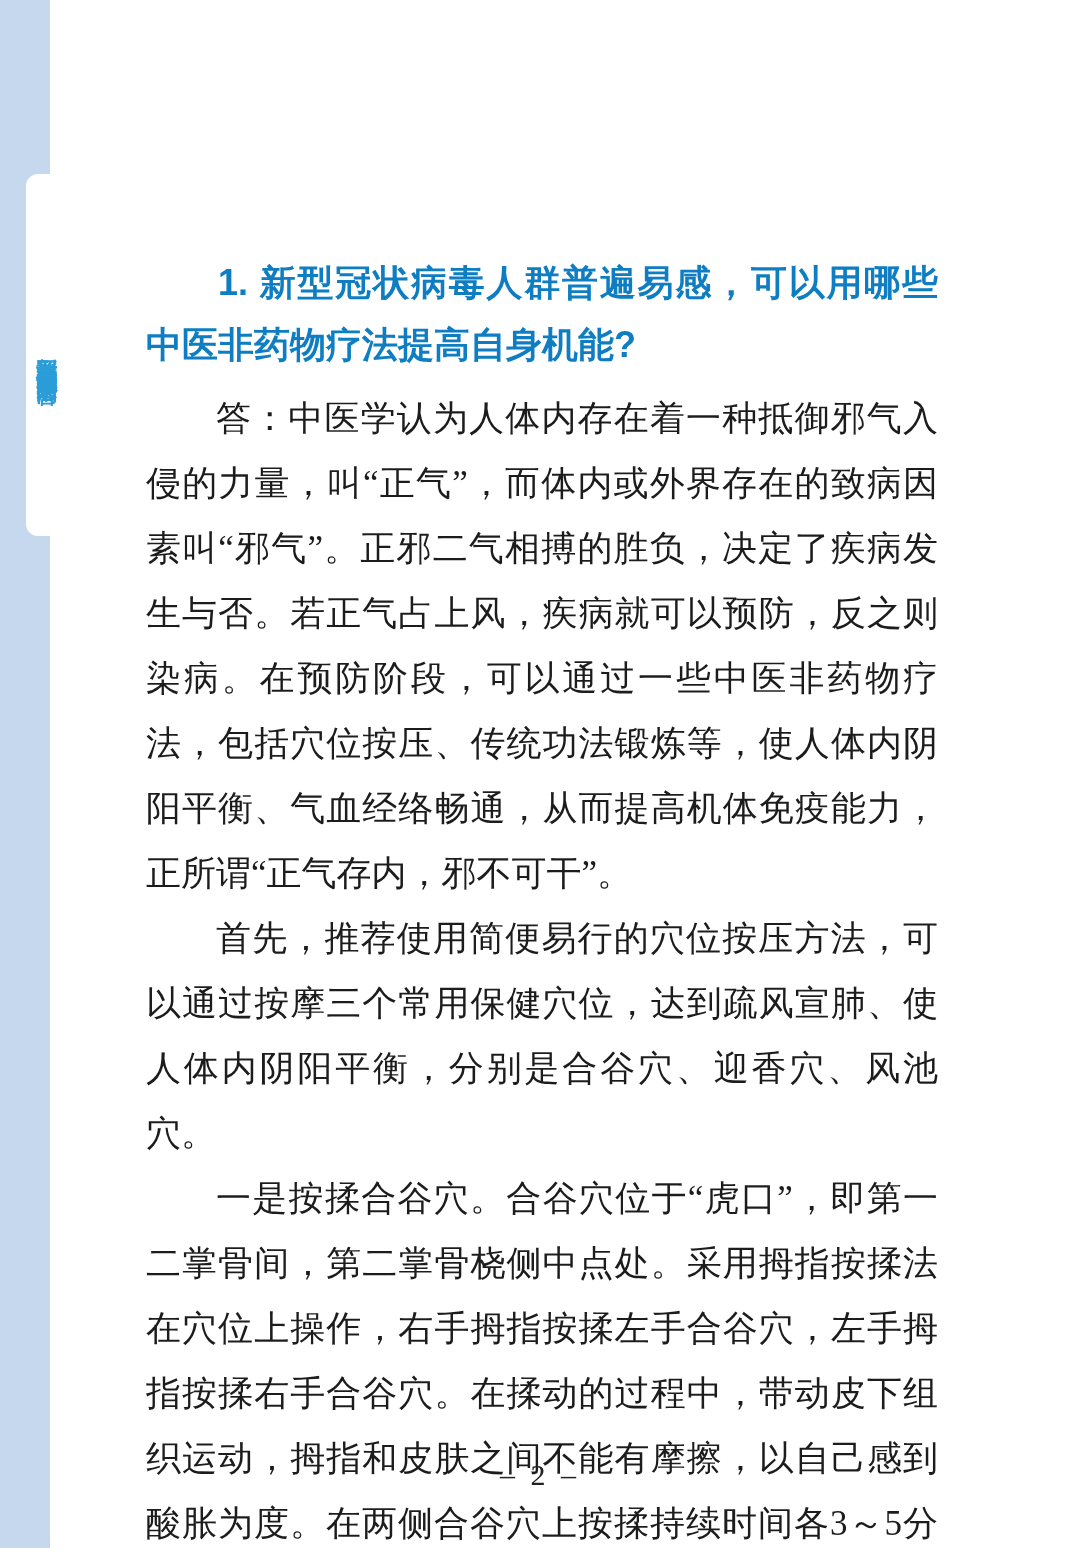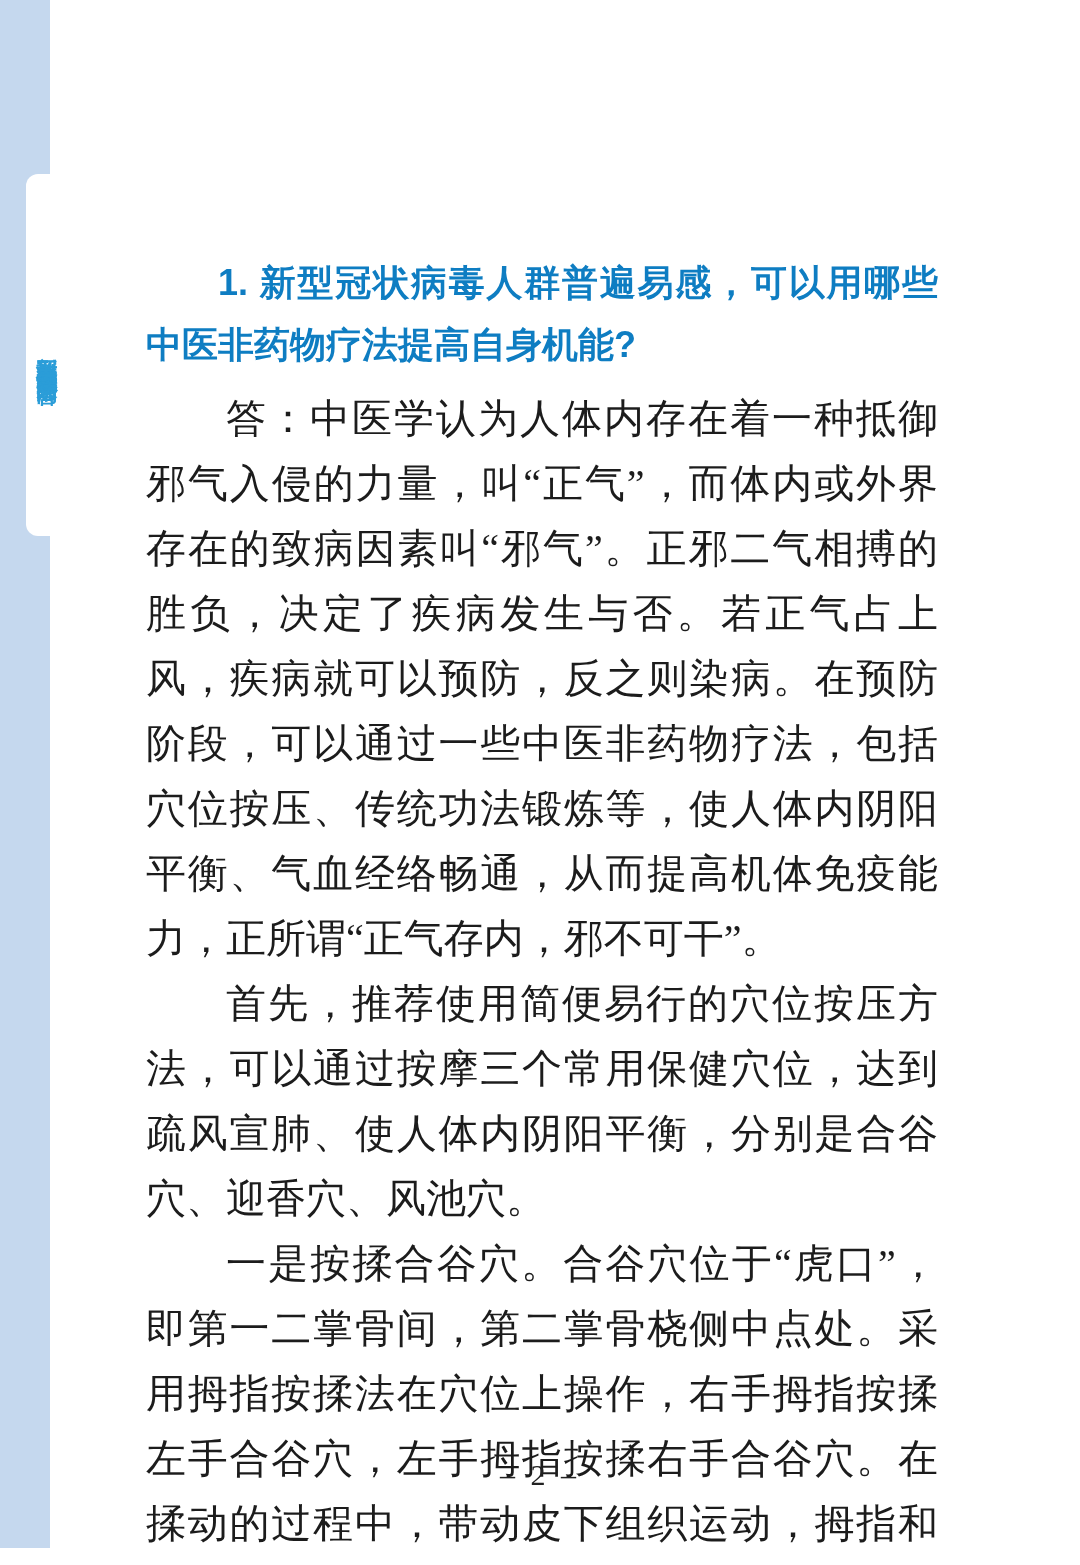--- a/index.html
+++ b/index.html
@@ -40,21 +40,21 @@
     font-family:"Liberation Sans","DejaVu Sans",sans-serif;
     font-weight:700;
     font-size:36px;
     line-height:62px;
     color:#0e7dc2;
     text-indent:2em;
     text-align:justify;
   }
   .body-paragraph{
     margin:0;
-    font-size:40px;
+    font-size:35px;
     line-height:65px;
     color:#1c1c1c;
     text-indent:2em;
     text-align:justify;
     text-justify:inter-ideograph;
   }
   .page-footer{
     position:absolute;left:0;top:1458px;
     width:1080px;
     text-align:center;

